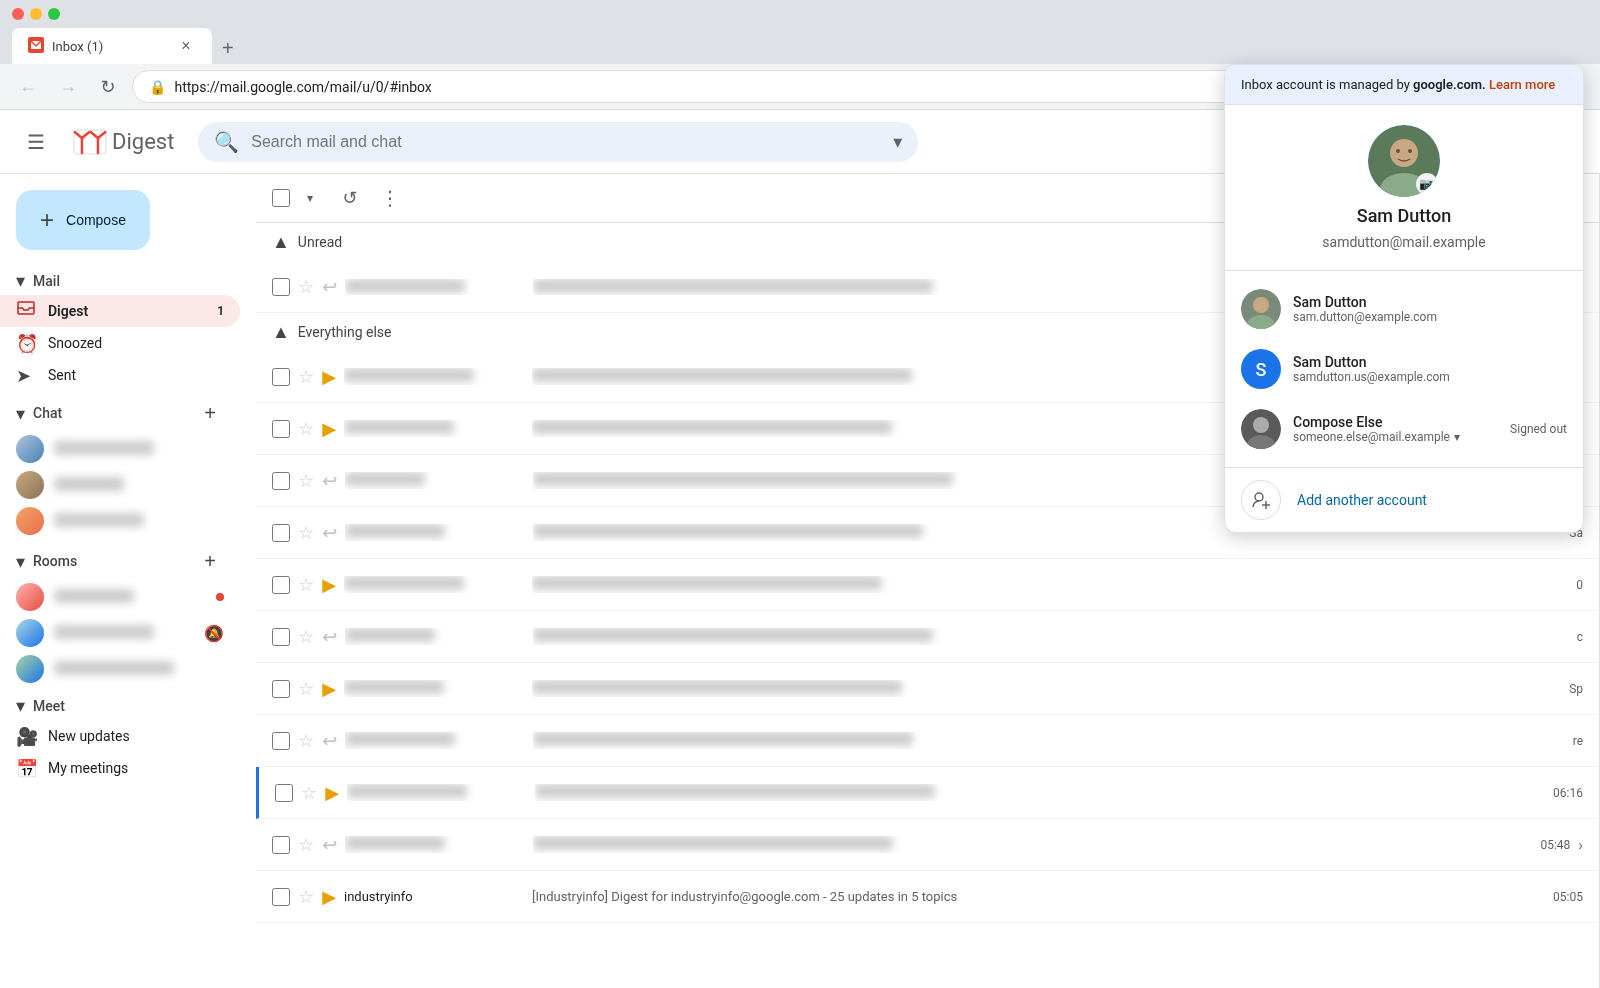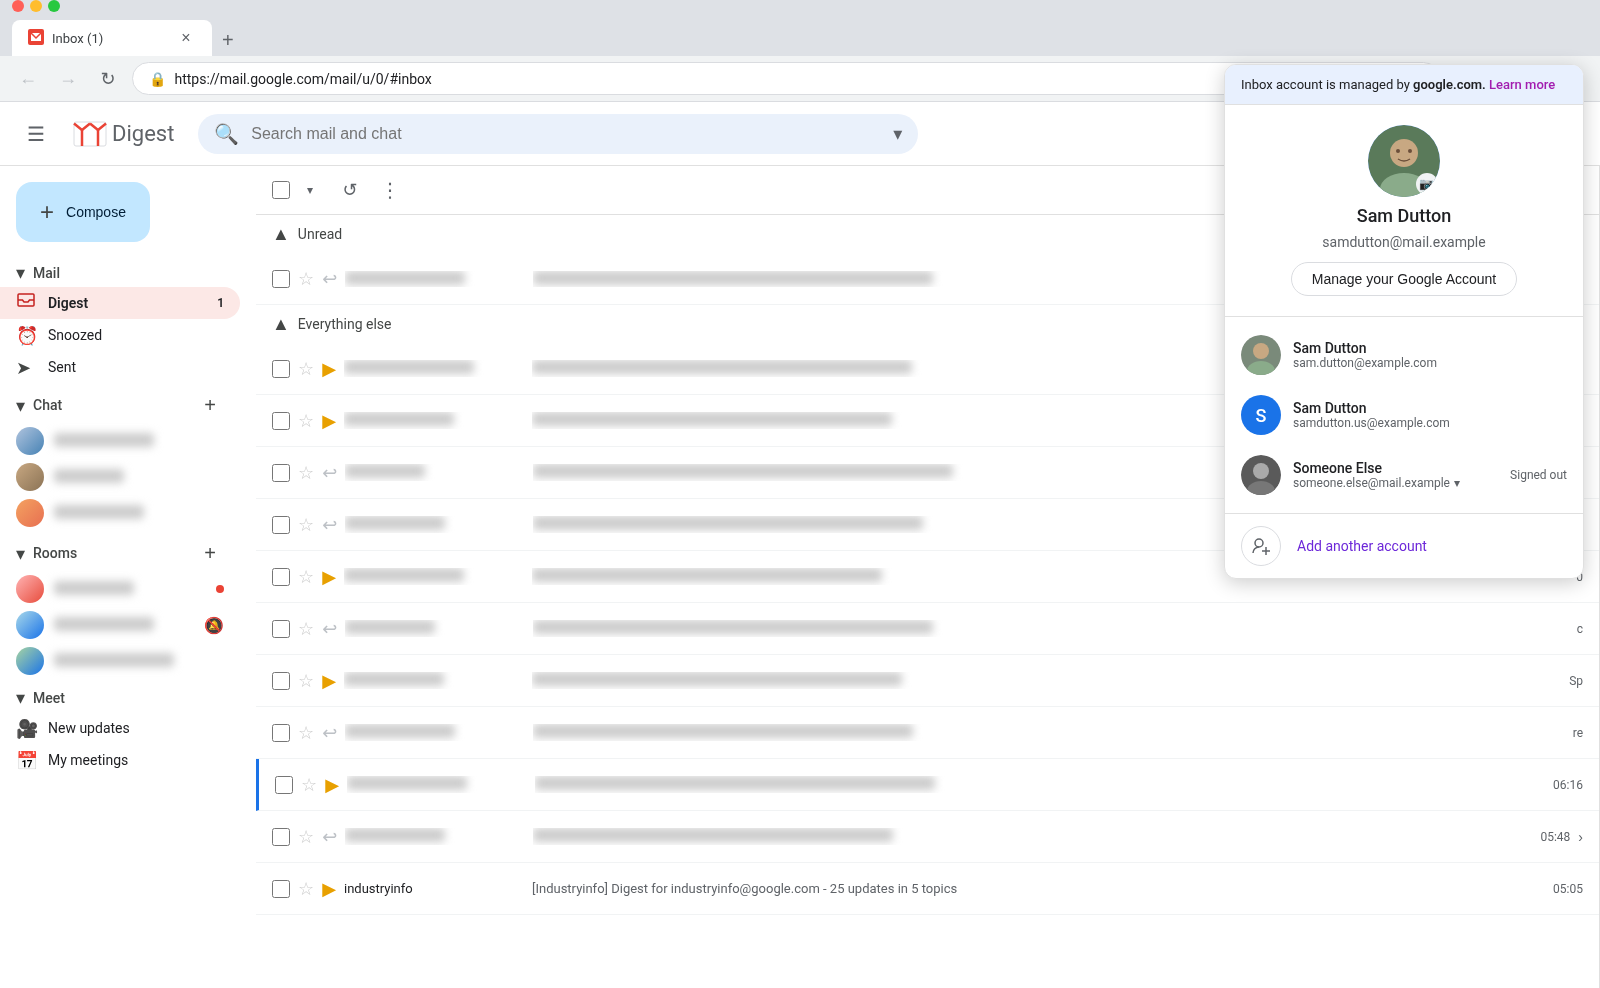--- a/index.html
+++ b/index.html
@@ -1,19 +1,19 @@
 <!DOCTYPE html>
 <html><head>
   <meta charset="utf-8">
   <style>
     * { box-sizing: border-box; margin: 0; padding: 0; }
     body { font-family: 'Google Sans', Roboto, Arial, sans-serif; background: #f6f8fc; font-size: 14px; color: #202124; overflow: hidden; }
 
     
-    .browser-chrome { background: #dee1e6; padding: 0 12px 0; }
+    .browser-chrome { background: #dee1e6; padding: 8px 12px 0; }
     .browser-tabs { display: flex; align-items: flex-end; gap: 2px; margin-bottom: 0; }
     .browser-tab { background: #f1f3f4; border-radius: 8px 8px 0 0; padding: 8px 16px; display: flex; align-items: center; gap: 8px; font-size: 13px; color: #3c4043; min-width: 200px; max-width: 240px; }
     .browser-tab.active { background: #fff; }
     .tab-title { flex: 1; overflow: hidden; text-overflow: ellipsis; white-space: nowrap; }
     .tab-close { color: #5f6368; font-size: 16px; cursor: pointer; border: none; background: none; border-radius: 50%; width: 20px; height: 20px; display: flex; align-items: center; justify-content: center; }
     .tab-new { background: none; border: none; font-size: 20px; color: #5f6368; cursor: pointer; padding: 4px 8px; }
     .traffic-lights { display: flex; gap: 6px; margin-bottom: 8px; }
     .traffic-light { width: 12px; height: 12px; border-radius: 50%; }
     .tl-red { background: #ff5f57; }
     .tl-yellow { background: #ffbd2e; }
@@ -88,38 +88,38 @@
     .email-forward { color: #e8a000; font-size: 18px; }
     .email-sender { width: 180px; font-size: 14px; color: #202124; overflow: hidden; text-overflow: ellipsis; white-space: nowrap; }
     .email-body { flex: 1; font-size: 14px; color: #5f6368; overflow: hidden; text-overflow: ellipsis; white-space: nowrap; }
     .email-time { font-size: 12px; color: #5f6368; width: 50px; text-align: right; flex-shrink: 0; }
     .expand-btn { background: none; border: none; cursor: pointer; color: #5f6368; font-size: 18px; }
 
     
     .account-dropdown { position: absolute; top: 64px; right: 16px; width: 360px; background: #fff; border-radius: 12px; box-shadow: 0 4px 20px rgba(0,0,0,0.2); z-index: 1000; overflow: hidden; border: 1px solid #e0e0e0; }
     .managed-notice { background: #e8f0fe; padding: 12px 16px; font-size: 13px; color: #202124; border-bottom: 1px solid #e0e0e0; }
     .managed-notice strong { font-weight: 600; }
-    .managed-link { color: #a21caf; text-decoration: none; font-weight: 500; }
+    .managed-link { color: #c2410c; text-decoration: none; font-weight: 500; }
     .account-profile { padding: 20px 16px; display: flex; flex-direction: column; align-items: center; gap: 8px; border-bottom: 1px solid #e0e0e0; }
     .profile-avatar-large { width: 72px; height: 72px; border-radius: 50%; background: #8ab4f8; overflow: hidden; position: relative; }
     .camera-icon { position: absolute; bottom: 2px; right: 2px; background: #f1f3f4; border-radius: 50%; width: 22px; height: 22px; display: flex; align-items: center; justify-content: center; font-size: 12px; color: #5f6368; }
     .profile-name { font-size: 18px; font-weight: 500; color: #202124; }
     .profile-email { font-size: 14px; color: #5f6368; }
     .manage-account-btn { margin-top: 4px; border: 1px solid #dadce0; border-radius: 20px; padding: 8px 20px; background: white; font-size: 14px; color: #202124; cursor: pointer; }
     .account-list { padding: 8px 0; border-bottom: 1px solid #e0e0e0; }
     .account-item { display: flex; align-items: center; padding: 10px 16px; gap: 12px; cursor: pointer; }
     .account-item-avatar { width: 40px; height: 40px; border-radius: 50%; background: #ccc; overflow: hidden; flex-shrink: 0; }
     .account-initial { width: 40px; height: 40px; border-radius: 50%; background: #1a73e8; color: white; display: flex; align-items: center; justify-content: center; font-size: 18px; font-weight: 500; }
     .account-item-info { flex: 1; }
     .account-item-name { font-size: 14px; color: #202124; font-weight: 500; }
     .account-item-email { font-size: 12px; color: #5f6368; display: flex; align-items: center; gap: 4px; }
     .account-signed-out { font-size: 12px; color: #5f6368; }
     .add-account { display: flex; align-items: center; padding: 12px 16px; gap: 16px; cursor: pointer; }
     .add-account-icon { width: 40px; height: 40px; border-radius: 50%; border: 1px solid #dadce0; display: flex; align-items: center; justify-content: center; font-size: 20px; color: #5f6368; }
-    .add-account-text { font-size: 14px; color: #6d28d9; }
+    .add-account-text { font-size: 14px; color: #0369a1; }
 
     
     .gmail-m-logo { display: flex; align-items: center; }
   </style>
 </head>
 <body>
 
 <div class="browser-chrome">
   <div class="traffic-lights">
     <div class="traffic-light tl-red"></div>
@@ -456,21 +456,20 @@
         <ellipse cx="36" cy="64" rx="24" ry="16" fill="#8aab8a"></ellipse>
 
         <circle cx="30" cy="26" r="2" fill="#6b4f3a"></circle>
         <circle cx="42" cy="26" r="2" fill="#6b4f3a"></circle>
         <path d="M30 34 Q36 38 42 34" fill="none" stroke="#6b4f3a" stroke-width="1.5"></path>
       </svg>
       <div class="camera-icon">📷</div>
     </div>
     <div class="profile-name">Sam Dutton</div>
     <div class="profile-email">samdutton@mail.example</div>
-    <button class="manage-account-btn">Manage your Google Account</button>
   </div>
 
   <div class="account-list">
 
     <div class="account-item">
       <div class="account-item-avatar">
         <svg width="40" height="40" viewBox="0 0 40 40">
           <circle cx="20" cy="20" r="20" fill="#7a8a7a"></circle>
           <circle cx="20" cy="16" r="8" fill="#c8a882"></circle>
           <ellipse cx="20" cy="36" rx="14" ry="10" fill="#8aab8a"></ellipse>
@@ -492,21 +491,21 @@
 
     <div class="account-item">
       <div class="account-item-avatar">
         <svg width="40" height="40" viewBox="0 0 40 40">
           <circle cx="20" cy="20" r="20" fill="#5a5a5a"></circle>
           <circle cx="20" cy="16" r="8" fill="#aaa"></circle>
           <ellipse cx="20" cy="36" rx="14" ry="10" fill="#777"></ellipse>
         </svg>
       </div>
       <div class="account-item-info">
-        <div class="account-item-name">Someone Else</div>
+        <div class="account-item-name">Compose Else</div>
         <div class="account-item-email">
           someone.else@mail.example
           <span style="font-size:12px;color:#5f6368;">▾</span>
         </div>
       </div>
       <span class="account-signed-out">Signed out</span>
     </div>
   </div>
 
   <div class="add-account">

